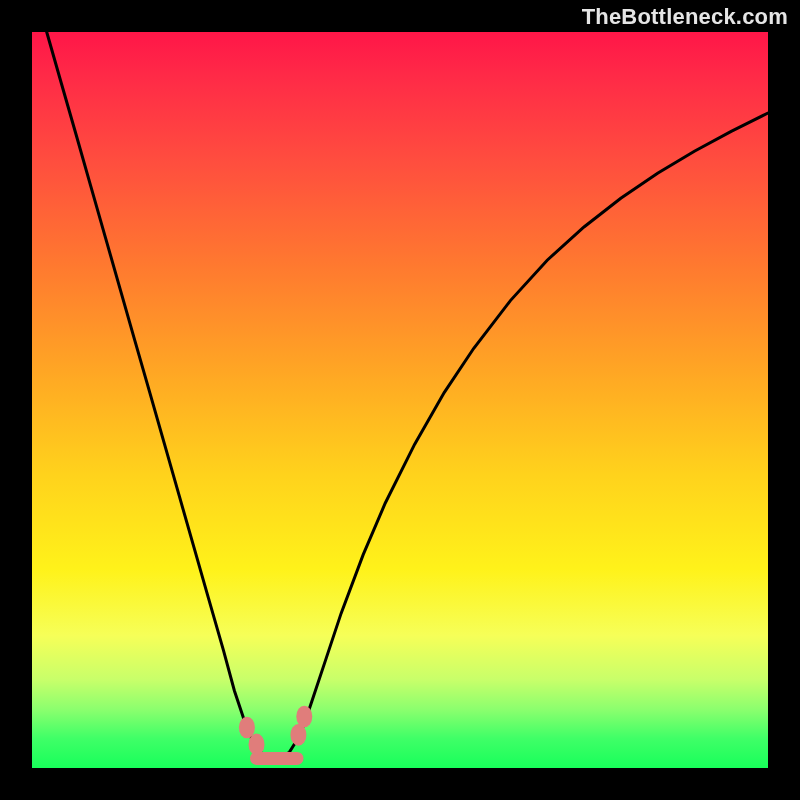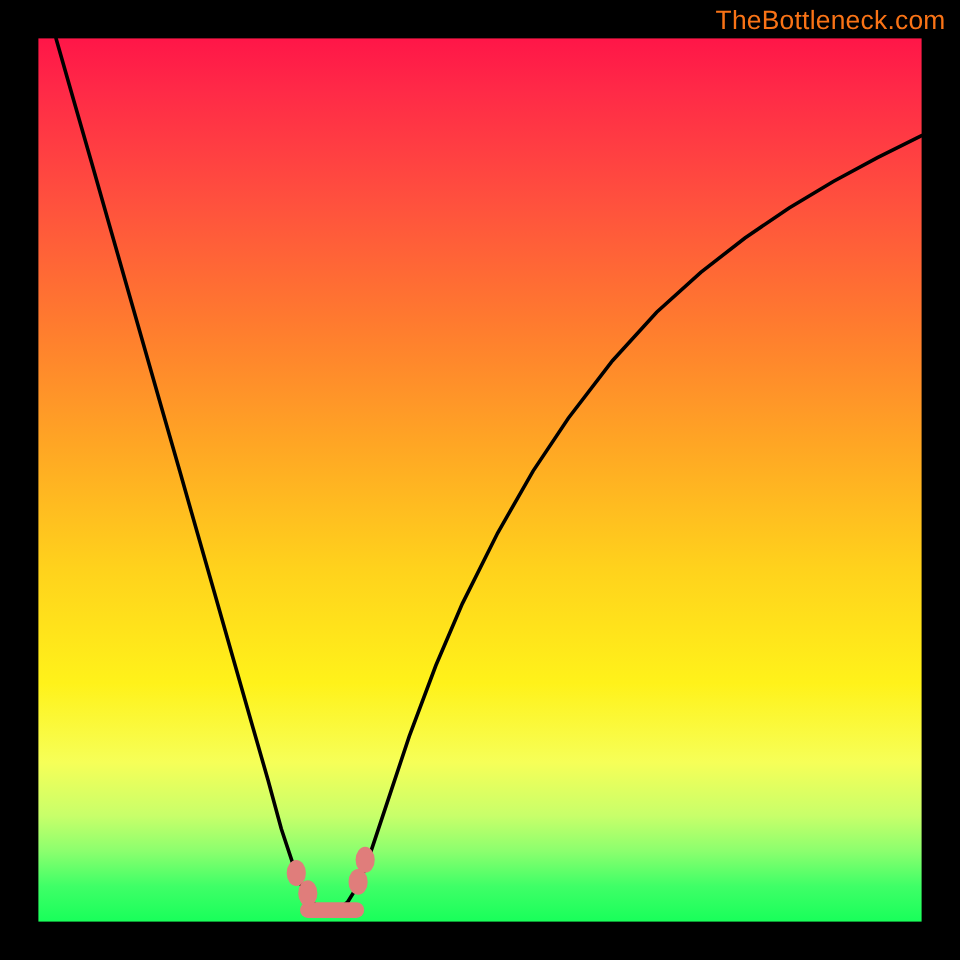--- a/index.html
+++ b/index.html
@@ -15,22 +15,22 @@
     position: relative;
     width: 800px;
     height: 800px;
     background: #000;
   }
   .watermark {
     position: absolute;
     top: 4px;
     right: 12px;
     font-size: 22px;
-    font-weight: 400;
-    color: #f97316;
+    font-weight: 700;
+    color: #e5e5e5;
     letter-spacing: 0.2px;
     user-select: none;
   }
   .plot {
     position: absolute;
     left: 32px;
     top: 32px;
     width: 736px;
     height: 736px;
     

